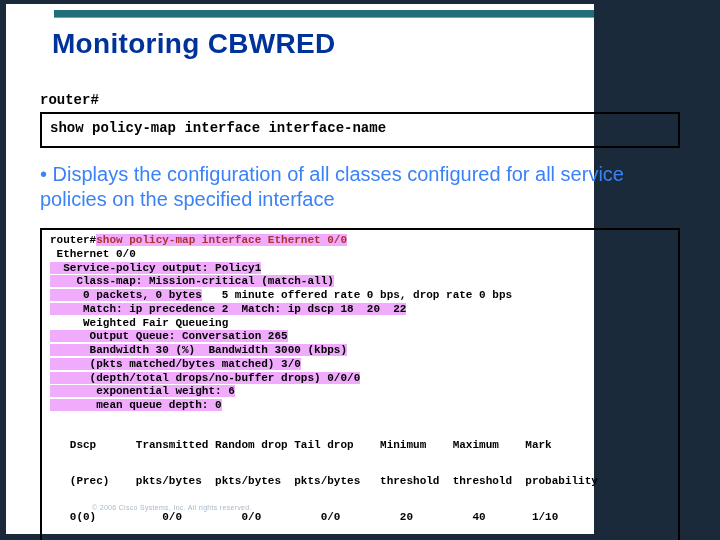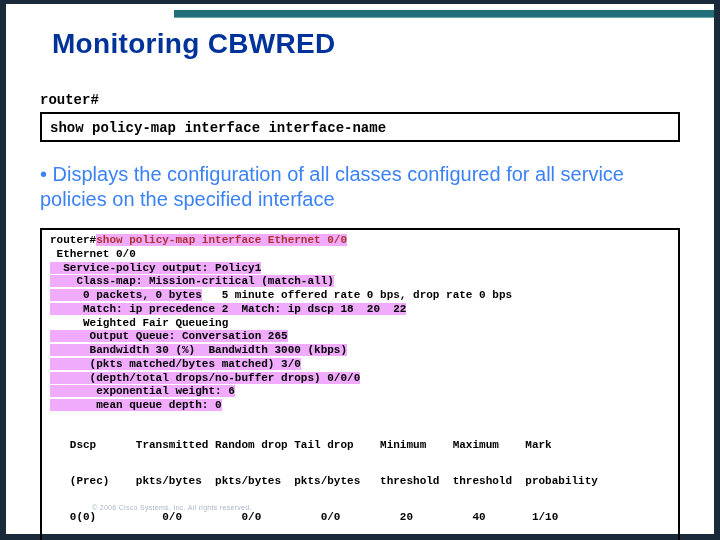--- a/index.html
+++ b/index.html
@@ -8,21 +8,21 @@
     width: 720px;
     height: 540px;
     background: #1a2a3a;
     font-family: Arial, Helvetica, sans-serif;
     overflow: hidden;
   }
   .slide {
     position: absolute;
     left: 6px;
     top: 4px;
-    width: 708px;
+    width: 588px;
     height: 530px;
     background: #ffffff;
   }
   .header-rule {
     position: absolute;
     right: 0;
     top: 6px;
     width: 540px;
     height: 8px;
     background: #1f6e7a;
@@ -43,21 +43,21 @@
     top: 88px;
     font: bold 14px "Courier New", monospace;
     color: #000;
   }
   .cmd-box {
     position: absolute;
     left: 34px;
     top: 108px;
     width: 640px;
     border: 2px solid #000;
-    padding: 4px 8px 4px 8px;
+    padding: 4px 8px 10px 8px;
   }
   .cmd-box .cmd {
     font: bold 14px "Courier New", monospace;
     color: #000;
   }
   .bullet {
     position: absolute;
     left: 34px;
     top: 158px;
     width: 640px;

